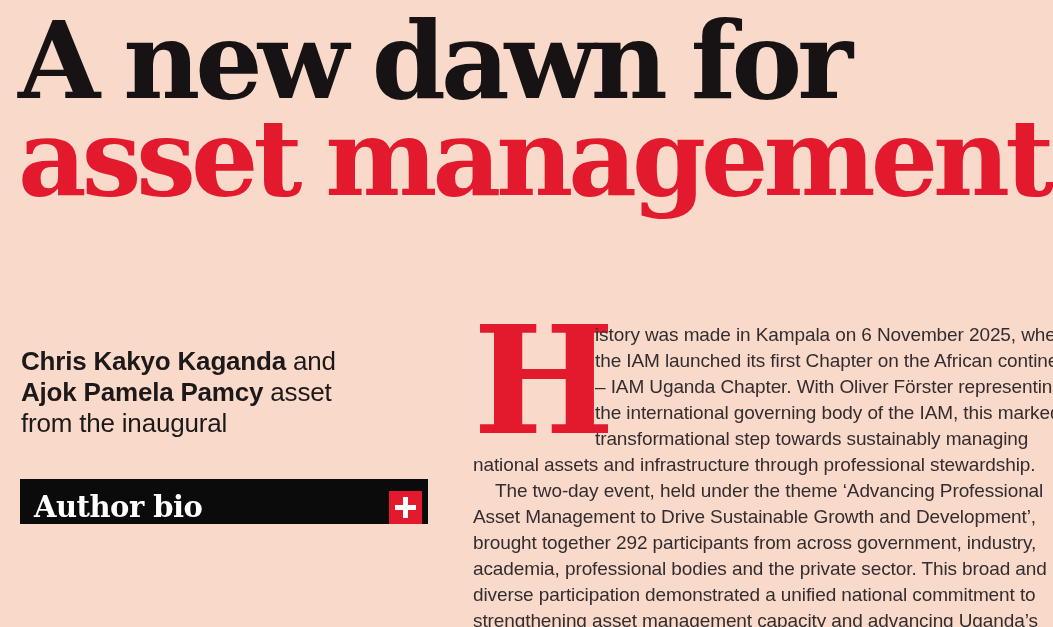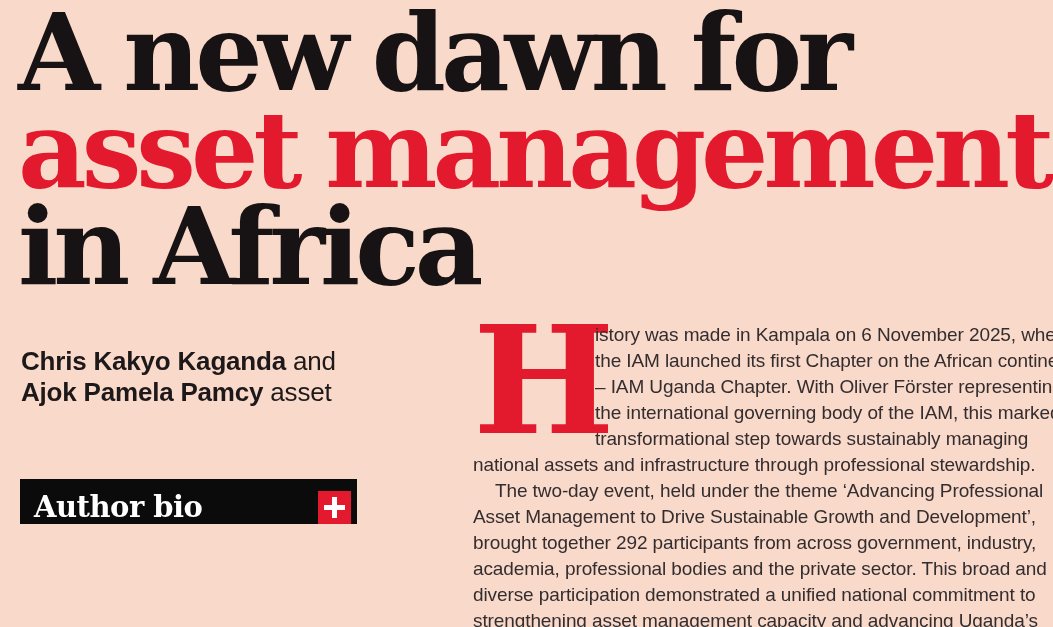--- a/index.html
+++ b/index.html
@@ -9,21 +9,21 @@
     width: 1053px;
     height: 627px;
     background: #f9d9c9;
     overflow: hidden;
     font-family: "Liberation Sans", sans-serif;
   }
   
   .headline {
     position: absolute;
     left: 18px;
-    top: 4px;
+    top: 12px;
     width: 1010px;
     font-family: "DejaVu Serif", serif;
     font-weight: 700;
     font-size: 106px;
     line-height: 97px;
     letter-spacing: -5px;
     word-spacing: -4px;
     color: #171213;
     white-space: nowrap;
   }
@@ -39,21 +39,21 @@
     letter-spacing: -0.2px;
     color: #1d181a;
     font-weight: 400;
   }
   .byline b { font-weight: 700; }
   
   .authorbio-bar {
     position: absolute;
     left: 20px;
     top: 479px;
-    width: 337px;
+    width: 408px;
     height: 45px;
     background: #0b0b0b;
     display: flex;
     align-items: center;
     padding: 12px 6px 0 14px;
     cursor: pointer;
   }
   .authorbio-label {
     font-family: "DejaVu Serif", serif;
     font-weight: 700;
@@ -107,27 +107,26 @@
   .para-indent { text-indent: 22px; }
 </style>
 </head>
 <body>
 
 <div class="page">
 
   <h1 class="headline">
     <span class="hl-black">A new dawn for</span><br>
     <span class="hl-red">asset management</span><br>
-    <span class="hl-black">in Africa</span>
   </h1>
 
   <p class="byline">
     <b>Chris Kakyo Kaganda</b><span> and</span><br>
     <b>Ajok Pamela Pamcy</b><span> asset</span><br>
-    <br>
+    <span>from the inaugural</span><br>
   </p>
 
   <div class="authorbio-bar">
     <span class="authorbio-label">Author bio</span>
     <span class="plus-btn"></span>
   </div>
 
   <div class="article-col">
     <p class="para">
       <span class="dropcap">H</span><span>istory was made in Kampala on 6 November 2025, when the IAM launched its first Chapter on the African continent – IAM Uganda Chapter. With Oliver Förster representing the international governing body of the IAM, this marked a transformational step towards sustainably managing national assets and infrastructure through professional stewardship.</span>

